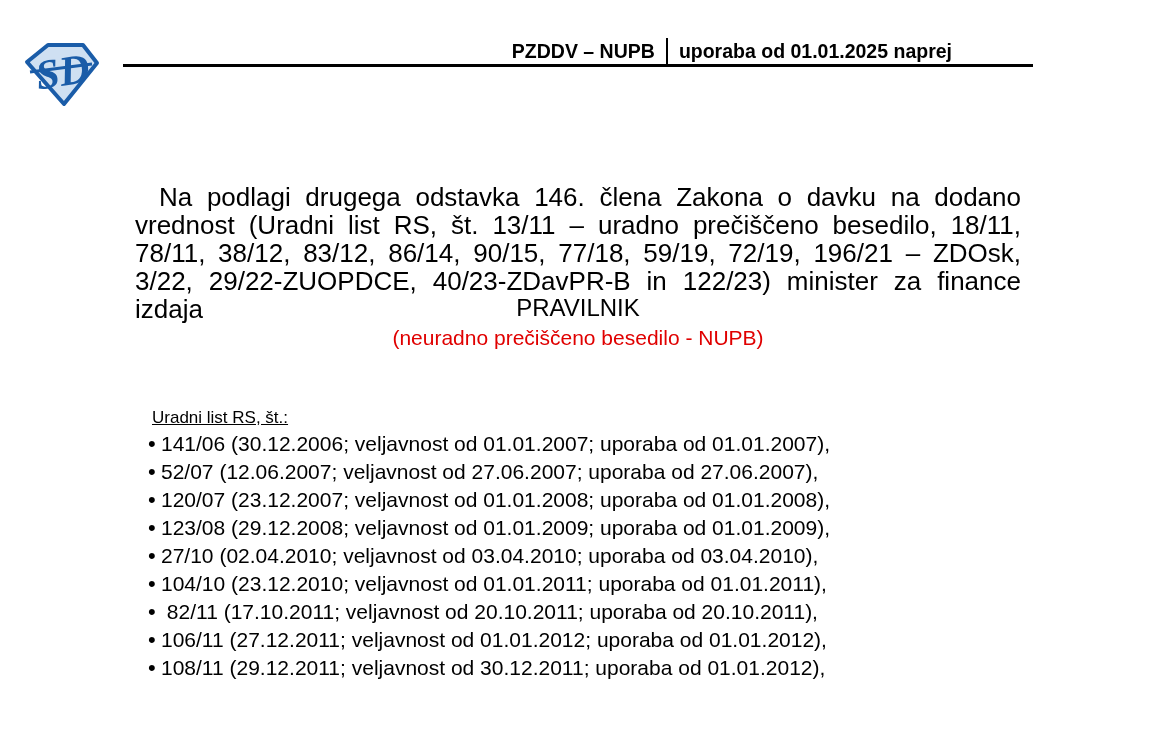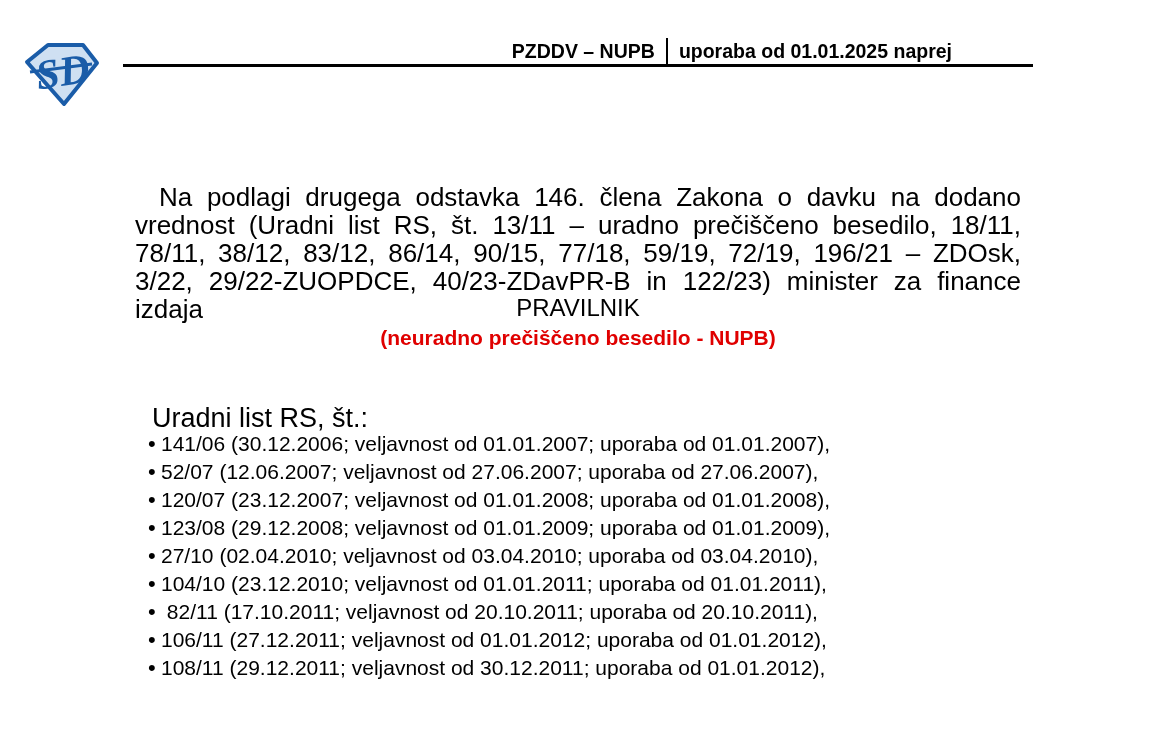--- a/index.html
+++ b/index.html
@@ -22,24 +22,24 @@
 
   
   .intro {
     position:absolute; left:135px; top:157px; width:886px;
     font-size:26px; line-height:28px; text-align:justify; text-indent:24px;
   }
 
   
   .title-block { position:absolute; left:135px; top:292px; width:886px; text-align:center; }
   .title-main, .title-sub { font-size:24px; font-weight:normal; line-height:31px; }
-  .title-note { font-size:21px; font-weight:bold; line-height:30px; color:var(--accent-red, #e00000); }
+  .title-note { font-size:21px; font-weight:normal; line-height:30px; color:var(--accent-red, #e00000); }
 
   
-  .gazette-heading { position:absolute; left:152px; top:404px; font-size:27px; line-height:28px; }
+  .gazette-heading { position:absolute; left:152px; top:404px; font-size:17px; line-height:28px;text-decoration:underline; }
   .gazette-list {
     position:absolute; left:148px; top:430px; margin:0; padding:0;
     list-style:none; font-size:21px;
   }
   .gazette-list li { line-height:28px; white-space:pre; }
   .gazette-list li::before {
     content:"•";
     display:inline-block; width:13px;
     font-size:22px;
   }

